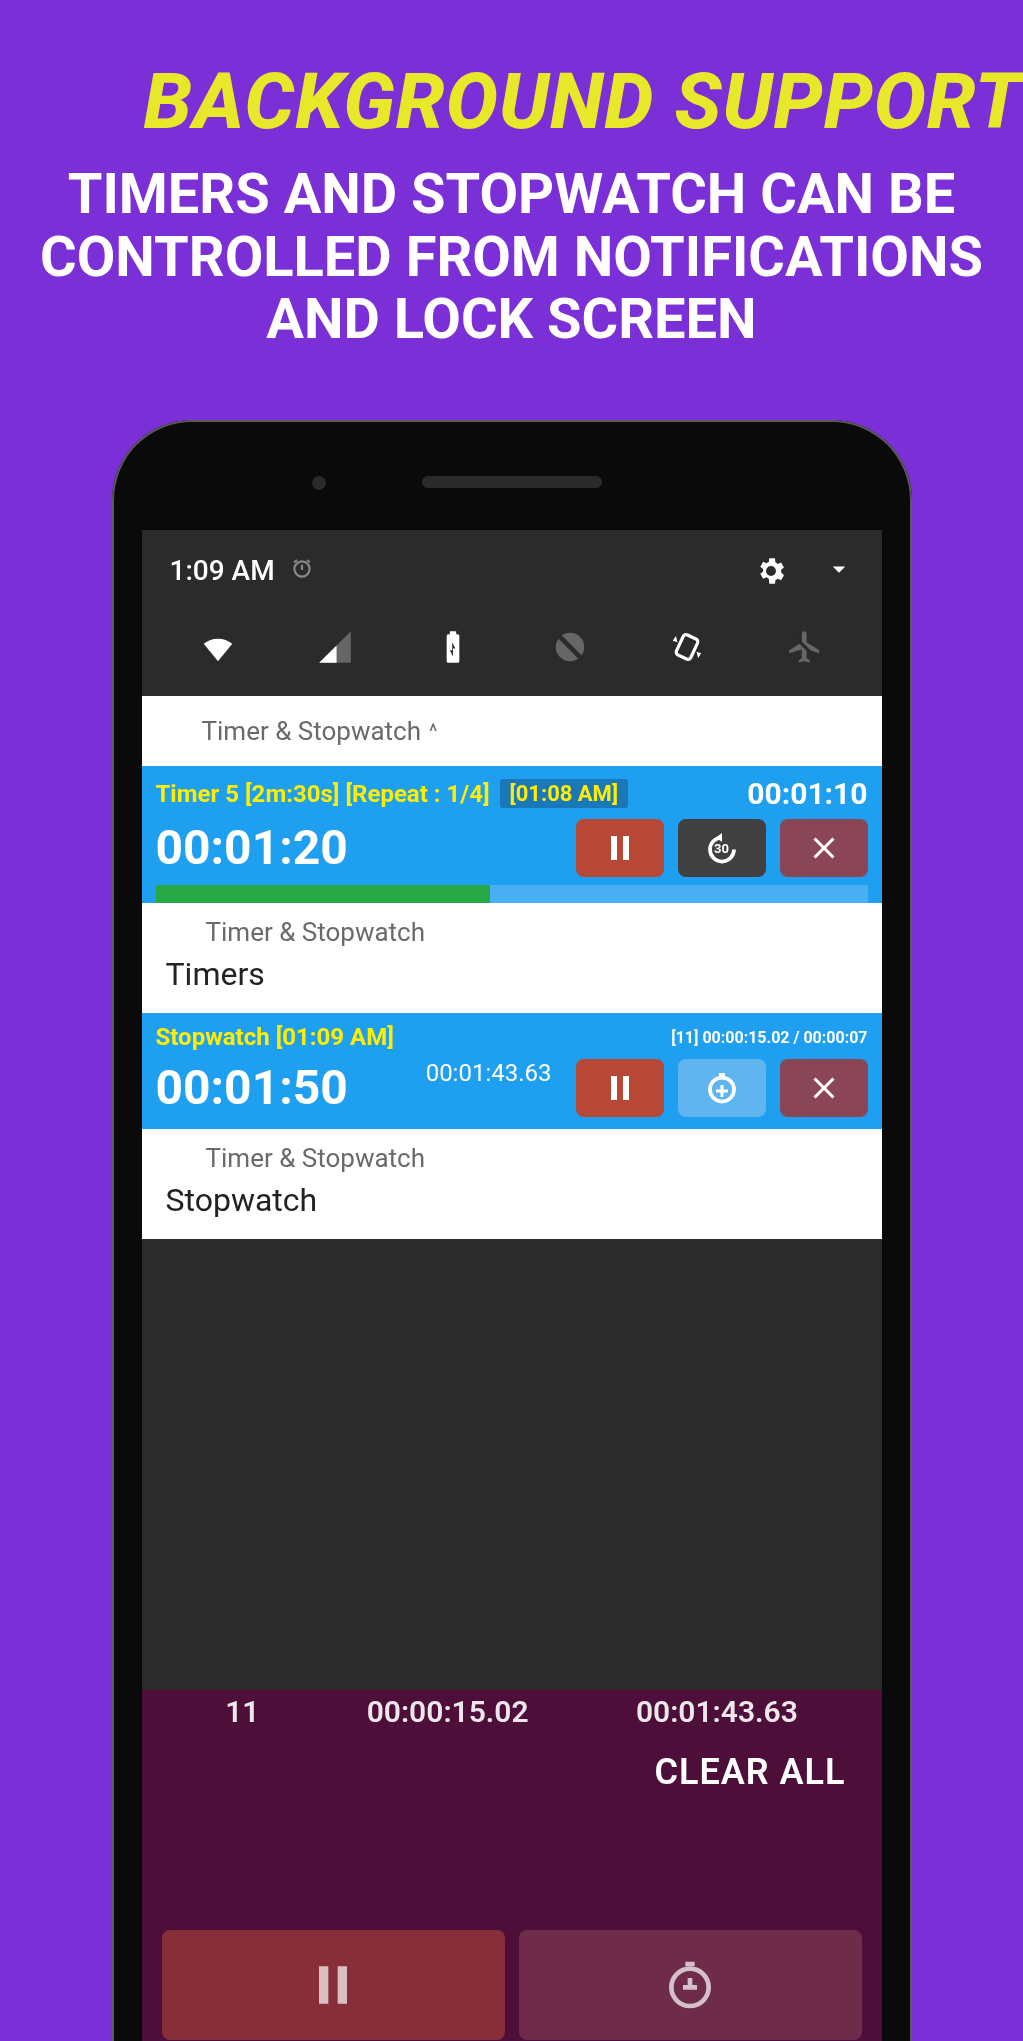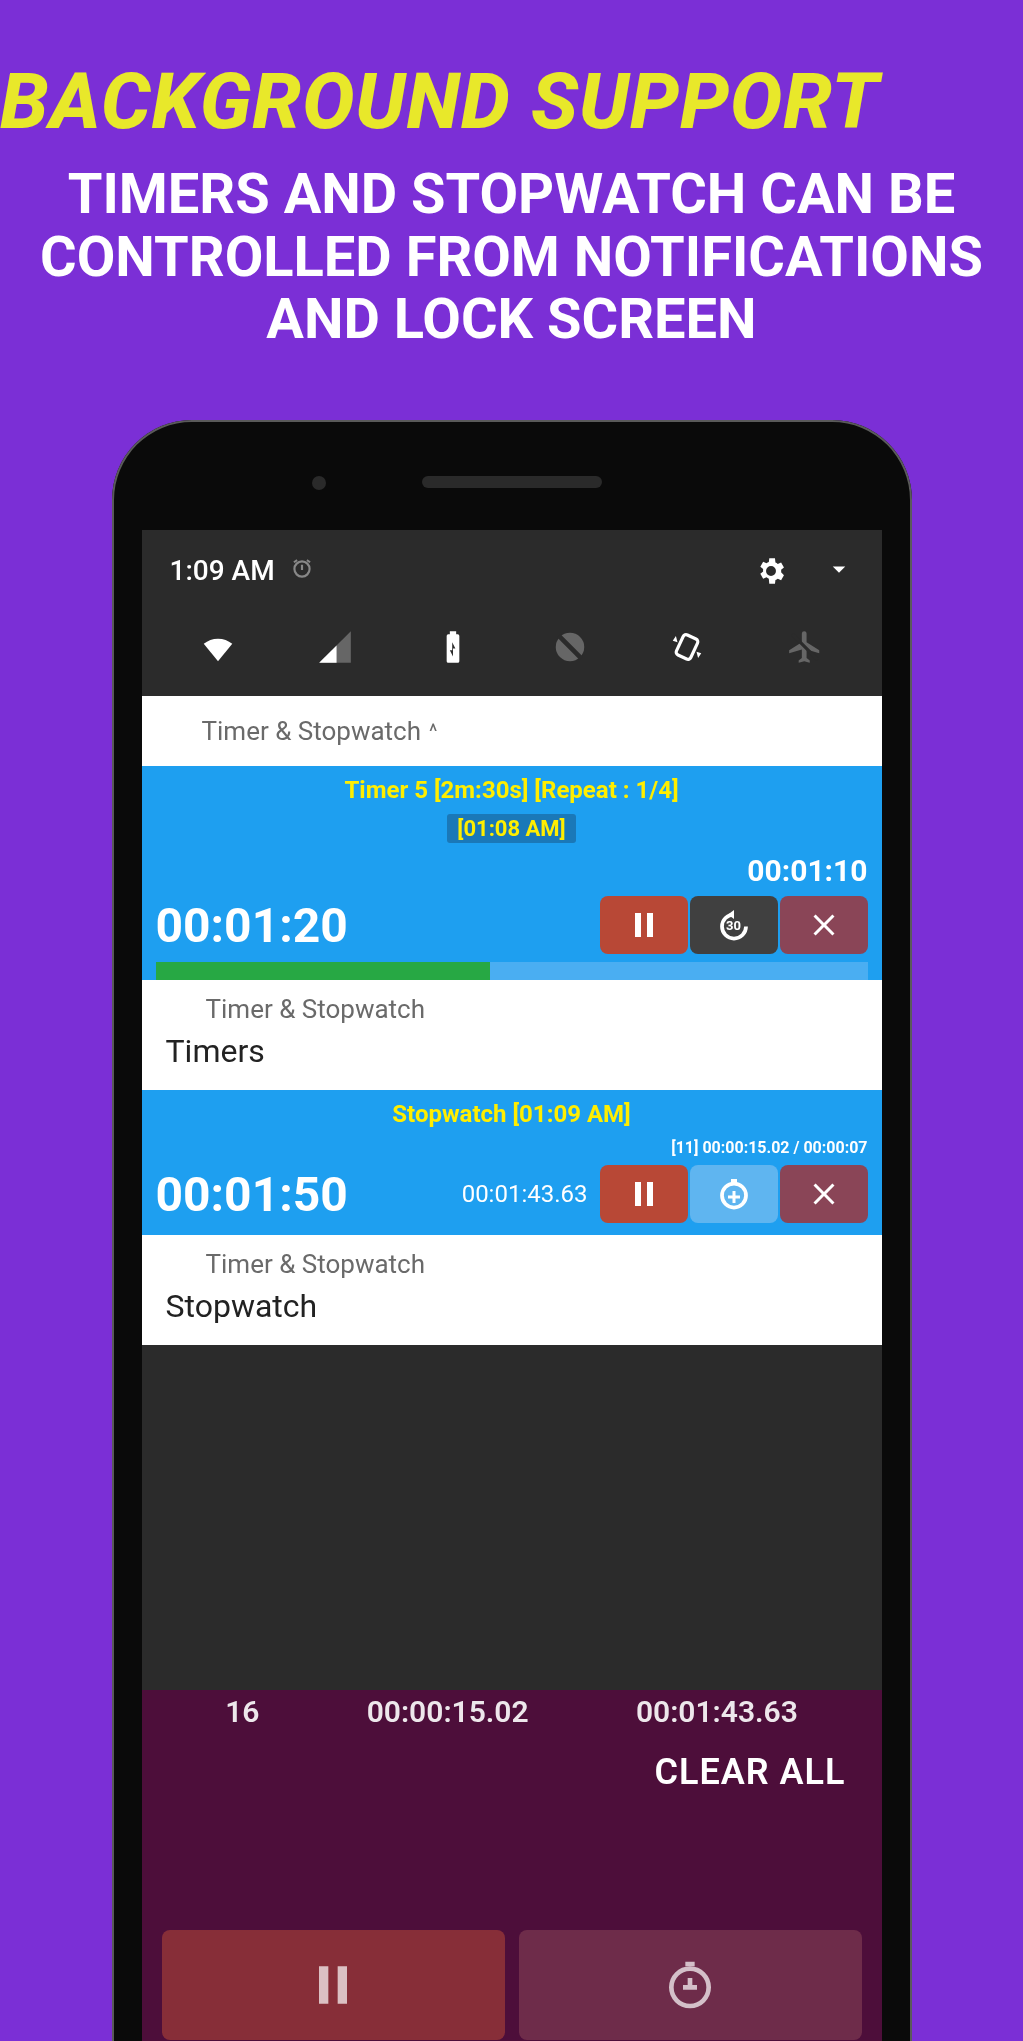--- a/index.html
+++ b/index.html
@@ -5,21 +5,21 @@
 * { margin: 0; padding: 0; box-sizing: border-box; }
 body {
   width: 1023px;
   height: 2041px;
   background: #7b2fd6;
   font-family: -apple-system, BlinkMacSystemFont, 'Segoe UI', Roboto, sans-serif;
   overflow: hidden;
   position: relative;
 }
 .hero-title {
-  text-align: left;
+  text-align: right;
   color: #e8e82a;
   font-size: 78px;
   font-weight: 800;
   letter-spacing: 1px;
   padding-top: 56px;
   font-style: italic;
 }
 .hero-sub {
   text-align: center;
   color: #ffffff;
@@ -93,25 +93,25 @@
   display: flex;
   align-items: center;
   gap: 8px;
 }
 .notif-header .carat { font-size: 20px; }
 .timer-card {
   background: #1e9ff0;
   padding: 10px 14px 0 14px;
   position: relative;
 }
-.tc-row1 { display: flex; align-items: center; gap: 10px; font-size: 24px; font-weight: 700; flex-wrap: nowrap; white-space: nowrap; flex-direction: column; }
+.tc-row1 { display: flex; align-items: center; gap: 10px; font-size: 24px; font-weight: 700; flex-wrap: nowrap; white-space: nowrap; }
 .tc-title { color: #ffee00; }
 .tc-clock { color: #ffee00; background: #1a78b8; padding: 2px 10px; border-radius: 3px; font-size: 22px; }
 .tc-remain { color: #fff; font-size: 30px; margin-left: auto; }
-.tc-row2 { display: flex; align-items: center; gap: 2px; margin-top: 8px; padding-bottom: 8px; }
+.tc-row2 { display: flex; align-items: flex-start; gap: 14px; margin-top: 8px; padding-bottom: 8px; }
 .tc-big { color: #fff; font-size: 48px; font-weight: 700; flex: 1; }
 .tc-sub { color: #fff; font-size: 24px; }
 .btn {
   width: 88px; height: 58px; border-radius: 8px;
   display: flex; align-items: center; justify-content: center;
 }
 .btn-pause { background: #b84836; }
 .btn-replay { background: #404040; position: relative; }
 .btn-add { background: #5fb5f0; }
 .btn-close { background: #8a4557; }
@@ -144,21 +144,21 @@
 <div class="hero-title">BACKGROUND SUPPORT</div>
 <div class="hero-sub">TIMERS AND STOPWATCH CAN BE CONTROLLED FROM NOTIFICATIONS AND LOCK SCREEN</div>
 
 <div class="phone">
   <div class="speaker"></div>
   <div class="camdot"></div>
   <div class="screen">
 
     <div class="behind">
       <div class="behind-row">
-        <span>16</span>
+        <span>11</span>
         <span>00:00:15.02</span>
         <span>00:01:43.63</span>
       </div>
       <div class="clear-all">CLEAR ALL</div>
       <div class="bottom-btns">
         <div class="bigbtn bigbtn-pause">
           <svg viewBox="0 0 24 24">
               <path d="M6 4h4v16H6zM14 4h4v16h-4z"></path>
             </svg>
         </div>

